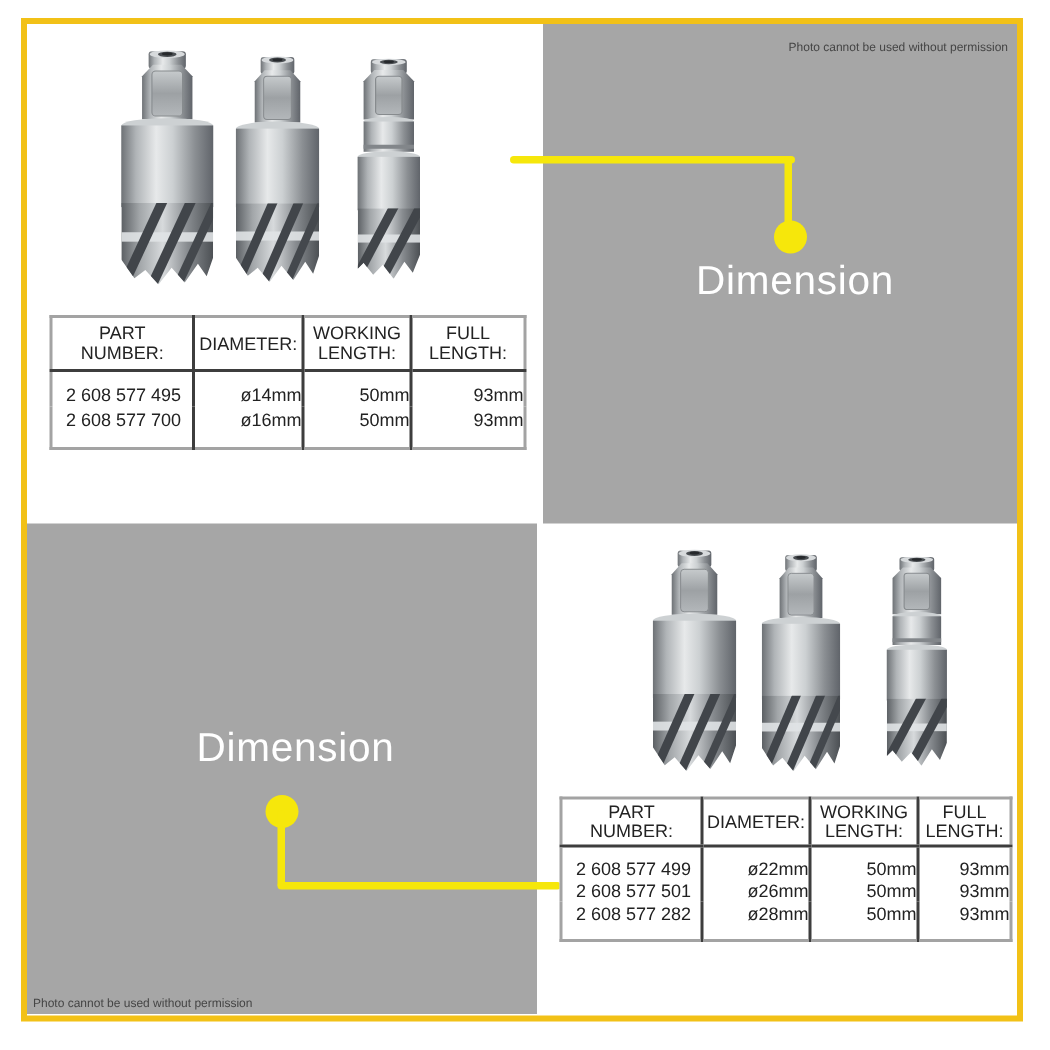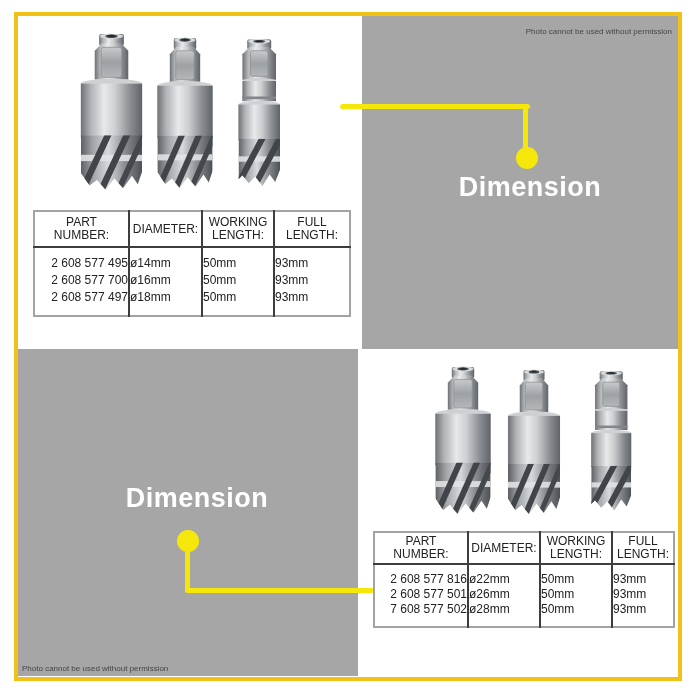--- a/index.html
+++ b/index.html
@@ -29,33 +29,33 @@
   .co{position:absolute;background:#f6e70b;z-index:3}
   .dot{width:22px;height:22px;border-radius:50%}
   .ln{border-radius:3px}
   .hl-top{left:340px;top:104px;width:190px;height:5px}
   .vl-top{left:523px;top:104px;width:5px;height:46px}
   .dot-top{left:516px;top:147px}
   .dot-bottom{left:177px;top:530px}
   .vl-bottom{left:185px;top:540px;width:5px;height:52px}
   .hl-bottom{left:185px;top:588px;width:189px;height:5px}
 
-  .dim-label{position:absolute;z-index:3;color:#ffffff;font-weight:700;font-size:27px;
+  .dim-label{position:absolute;z-index:3;color:#ffffff;font-weight:400;font-size:27px;
              text-align:center;letter-spacing:0.5px;line-height:30px}
   .dim-top{left:437px;top:172px;width:186px}
   .dim-bottom{left:100px;top:483px;width:194px}
 
   
   .spec{position:absolute;z-index:3;border-collapse:collapse;background:#ffffff;
         font-size:12px;color:#222222;table-layout:fixed;border:2px solid #a3a3a3}
   .spec th{border-bottom:2px solid #3d3d3d;font-weight:400;vertical-align:middle;
            padding:2px 2px;text-align:center;line-height:13px}
   .spec th+th,.spec td+td{border-left:2px solid #3d3d3d}
-  .spec td{text-align:left;padding:0}
-  .spec td.pn{text-align:right;padding-left:9px}
+  .spec td{text-align:right;padding:0}
+  .spec td.pn{text-align:left;padding-left:9px}
   .spec tbody tr:first-child td{padding-top:6px}
   .spec tbody tr:last-child td{padding-bottom:10px}
   .spec-top{left:33px;top:210px;width:316px}
   .spec-top th{height:30px}
   .spec-top td{height:17px}
   .spec-bottom{left:373px;top:531px;width:300px}
   .spec-bottom th{height:26px}
   .spec-bottom td{height:15px}
 </style>
 </head>
@@ -182,59 +182,53 @@
         <td>ø14mm</td>
         <td>50mm</td>
         <td>93mm</td>
       </tr>
       <tr>
         <td class="pn">2 608 577 700</td>
         <td>ø16mm</td>
         <td>50mm</td>
         <td>93mm</td>
       </tr>
-      <tr>
-        <td class="pn">2 608 577 497</td>
-        <td>ø18mm</td>
-        <td>50mm</td>
-        <td>93mm</td>
-      </tr>
     </tbody>
   </table>
 
   <table class="spec spec-bottom">
     <colgroup>
         <col style="width:94px">
         <col style="width:72px">
         <col style="width:72px">
         <col style="width:62px">
       </colgroup>
     <thead>
       <tr>
         <th>PART NUMBER:</th>
         <th>DIAMETER:</th>
         <th>WORKING LENGTH:</th>
         <th>FULL LENGTH:</th>
       </tr>
     </thead>
     <tbody>
       <tr>
-        <td class="pn">2 608 577 816</td>
+        <td class="pn">2 608 577 499</td>
         <td>ø22mm</td>
         <td>50mm</td>
         <td>93mm</td>
       </tr>
       <tr>
         <td class="pn">2 608 577 501</td>
         <td>ø26mm</td>
         <td>50mm</td>
         <td>93mm</td>
       </tr>
       <tr>
-        <td class="pn">7 608 577 502</td>
+        <td class="pn">2 608 577 282</td>
         <td>ø28mm</td>
         <td>50mm</td>
         <td>93mm</td>
       </tr>
     </tbody>
   </table>
 
 </div>
 
 </body></html>

